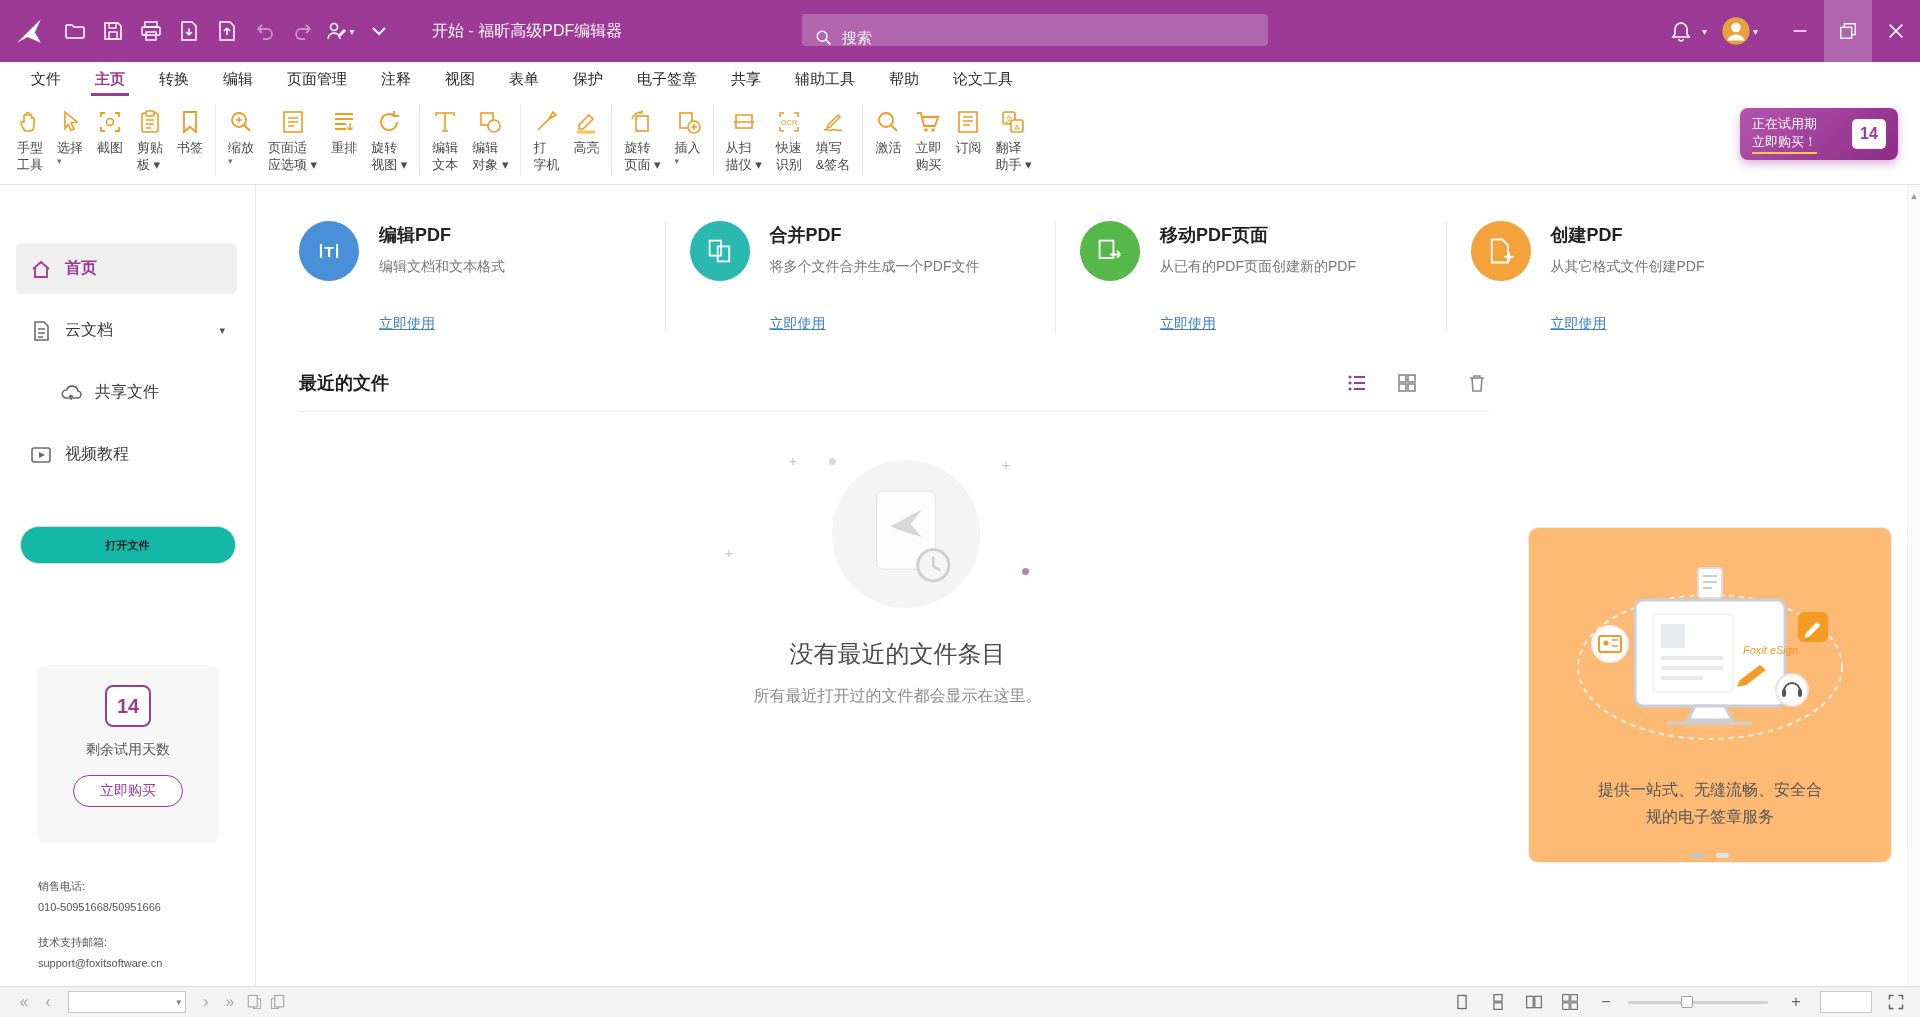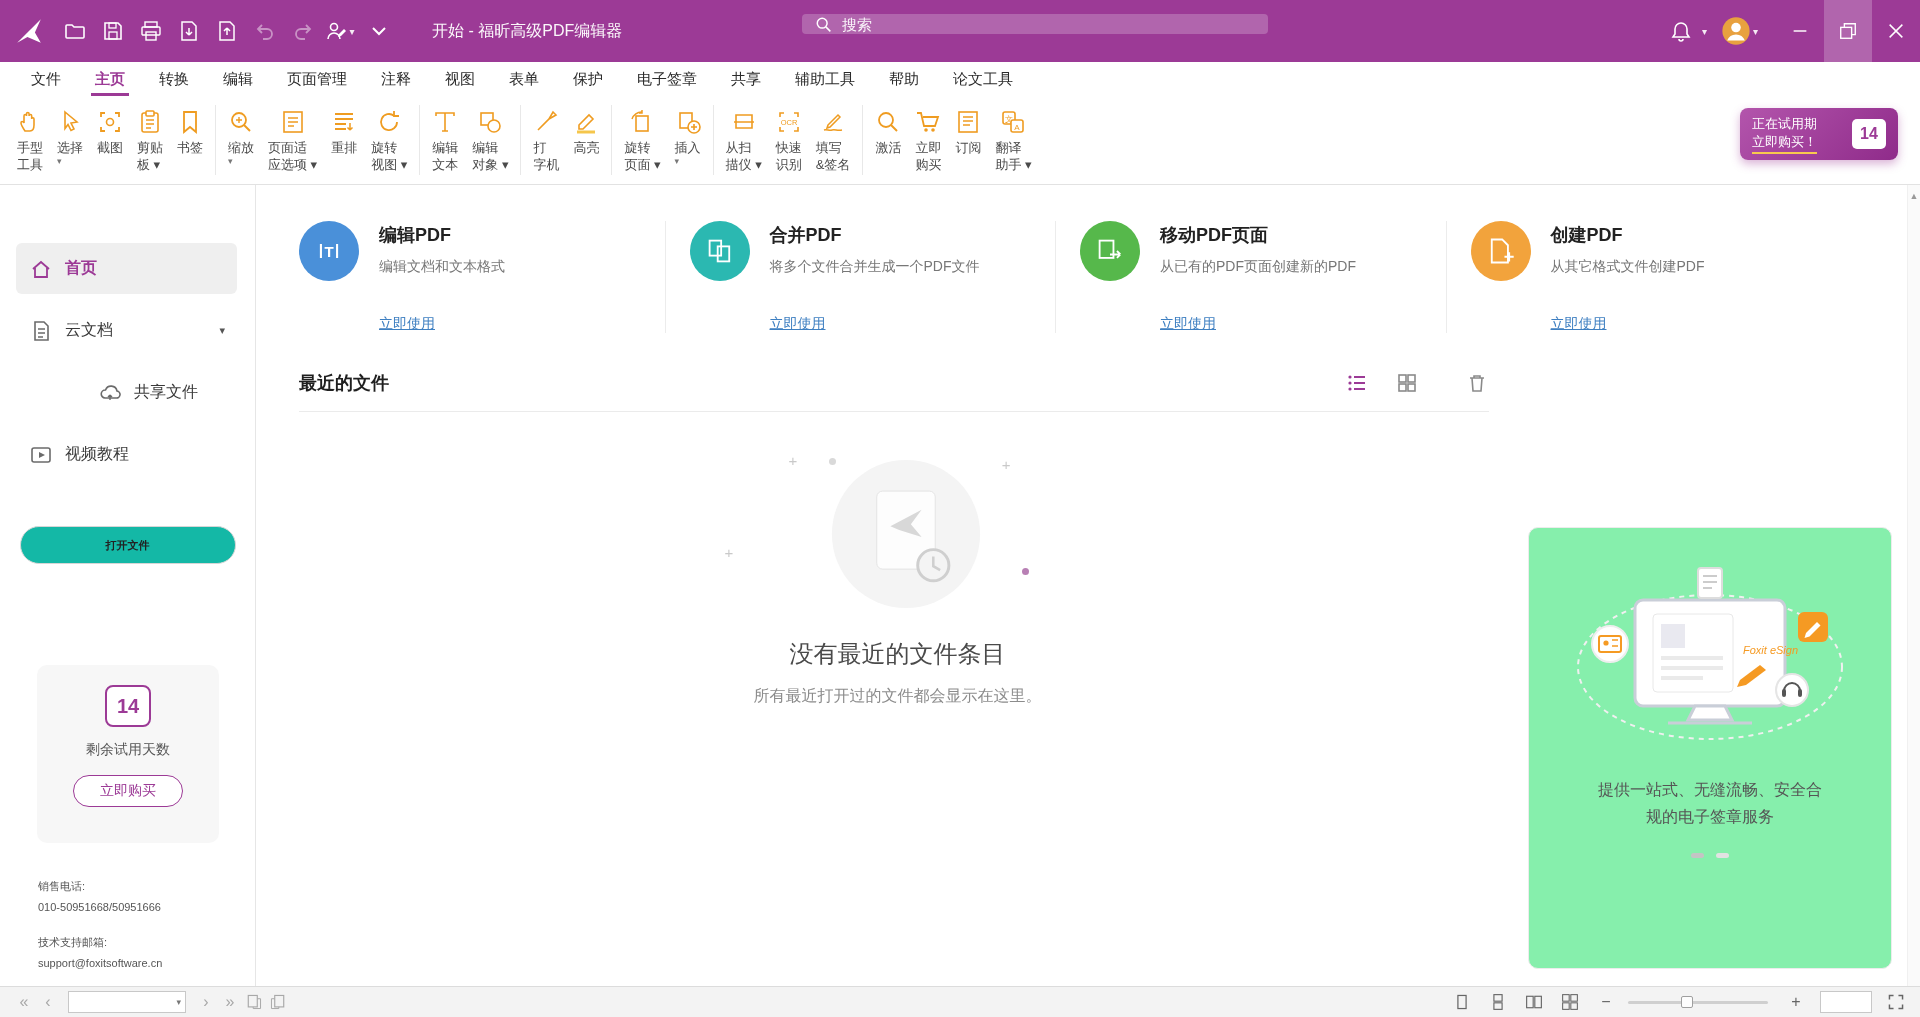--- a/index.html
+++ b/index.html
@@ -12,21 +12,21 @@
   
   .titlebar { position:relative; height:62px; background:var(--purple); display:flex; align-items:center; color:#fff; }
   .logo { width:30px; height:30px; margin:0 12px 0 14px; }
   .logo svg { width:30px; height:30px; }
   .qa { display:flex; align-items:center; }
   .tb-btn { min-width:38px; height:38px; display:flex; align-items:center; justify-content:center; color:#fff; border-radius:4px; }
   .tb-btn .icn svg { width:22px; height:22px; }
   .tb-btn.disabled { opacity:.45; }
   .tb-caret { font-size:10px; color:#fff; opacity:.9; margin:0 2px; }
   .win-title { font-size:16px; margin-left:34px; white-space:nowrap; opacity:.96; }
-  .search-pill { position:absolute; left:802px; top:14px; width:466px; height:20px; background:rgba(255,255,255,.22); border-radius:4px; display:flex; align-items:center; padding:0 12px; }
+  .search-pill { position:absolute; left:802px; top:14px; width:466px; height:32px; background:rgba(255,255,255,.22); border-radius:4px; display:flex; align-items:flex-end; padding:0 12px; }
   .search-pill .icn svg { width:18px; height:18px; color:#fff; }
   .search-input { flex:1; background:transparent; border:none; outline:none; color:#fff; font-size:15px; margin-left:10px; font-family:inherit; }
   .search-input::placeholder { color:rgba(255,255,255,.92); }
   .tb-right { position:absolute; right:160px; top:0; height:62px; display:flex; align-items:center; }
   .avatar { width:30px; height:30px; margin-left:12px; }
   .avatar svg { width:30px; height:30px; border-radius:50%; }
   .win-controls { position:absolute; right:0; top:0; height:62px; display:flex; }
   .win-btn { width:48px; height:62px; display:flex; align-items:center; justify-content:center; color:#fff; }
   .win-btn .icn svg { width:20px; height:20px; }
   .win-btn.restore { background:rgba(255,255,255,.22); }
@@ -55,21 +55,21 @@
   .app-body { display:flex; height:801px; }
 
   
   .sidebar { width:256px; border-right:1px solid #E6E6E6; position:relative; flex-shrink:0; background:#fff; }
   .side-nav { padding-top:58px; }
   .side-item { display:flex; align-items:center; height:51px; margin:0 18px 11px 16px; padding-left:14px; border-radius:6px; font-size:16px; color:#3A3A3A; }
   .side-item .icn { width:22px; color:#6B6B6B; margin-right:13px; }
   .side-item .icn svg { width:22px; height:22px; }
   .side-item.active { background:#EFEFEF; color:var(--purple); font-weight:bold; }
   .side-item.active .icn { color:var(--purple); }
-  .side-item.indent { padding-left:44px;justify-content:center; }
+  .side-item.indent { padding-left:44px; }
   .side-caret { margin-left:auto; margin-right:12px; font-size:11px; color:#555; }
   .open-file-btn { display:block; margin:46px auto 0; width:216px; height:38px; border:1px solid #D6D6D6; border-radius:19px; background:#14b8a6; font-size:11px; font-weight:bold; color:#222; font-family:inherit; }
   .trial-panel { position:absolute; left:37px; top:480px; width:182px; height:178px; background:#F7F7F7; border-radius:10px; text-align:center; }
   .trial-days-box { width:46px; height:42px; border:2px solid var(--purple); border-radius:8px; color:var(--purple); font-weight:bold; font-size:20px; line-height:38px; margin:20px auto 14px; background:#fff; }
   .trial-caption { font-size:14px; color:#555; }
   .trial-buy { margin-top:16px; display:inline-block; border:1px solid var(--purple); color:var(--purple); border-radius:16px; padding:6px 26px; font-size:14px; background:#fff; }
   .contact { position:absolute; left:38px; bottom:12px; font-size:11px; color:#555; line-height:21px; }
   .contact .gap { height:14px; }
 
   
@@ -97,21 +97,21 @@
   .vt.trash { margin-left:46px; }
   .recent-divider { height:1px; background:#EBEBEB; margin-top:16px; width:1190px; }
   .empty-state { text-align:center; padding-top:44px; }
   .empty-illo { position:relative; display:inline-block; width:190px; height:160px; }
   .empty-illo svg.big { width:156px; height:156px; margin-left:17px; }
   .deco { position:absolute; color:#C9C9C9; font-size:15px; }
   .deco.dot { width:7px; height:7px; border-radius:50%; background:#D9D9D9; }
   .deco.dot.purple { background:#B87FB4; }
   .empty-title { font-size:24px; color:#4A4A4A; margin-top:22px; }
   .empty-desc { font-size:16px; color:#8C8C8C; margin-top:16px; }
-  .promo-card { position:absolute; right:28px; top:342px; width:364px; height:442px; border:1px solid #ECECEC; border-radius:10px; text-align:center; background:#86efac; }
+  .promo-card { position:absolute; right:28px; top:342px; width:364px; height:336px; border:1px solid #ECECEC; border-radius:10px; text-align:center; background:#fdba74; }
   .promo-illo { margin-top:34px; position:relative; }
   .promo-illo svg { width:300px; height:200px; }
   .promo-text { font-size:16px; color:#555; line-height:27px; margin-top:10px; }
   .promo-dots { margin-top:14px; }
   .dot { display:inline-block; width:13px; height:5px; border-radius:3px; margin:0 4px; }
   .d1 { background:#C4C4C4; } .d2 { background:#E2E2E2; }
   .promo-btn { margin:20px auto 0; width:210px; height:38px; background:var(--orange); border-radius:4px; color:#fff; font-size:16px; line-height:38px; cursor:pointer; }
   .scroll-rail { position:absolute; right:0; top:0; width:13px; height:100%; background:#FAFAFA; border-left:1px solid #F0F0F0; text-align:center; }
   .scroll-up { color:#999; font-size:9px; line-height:16px; }
 

